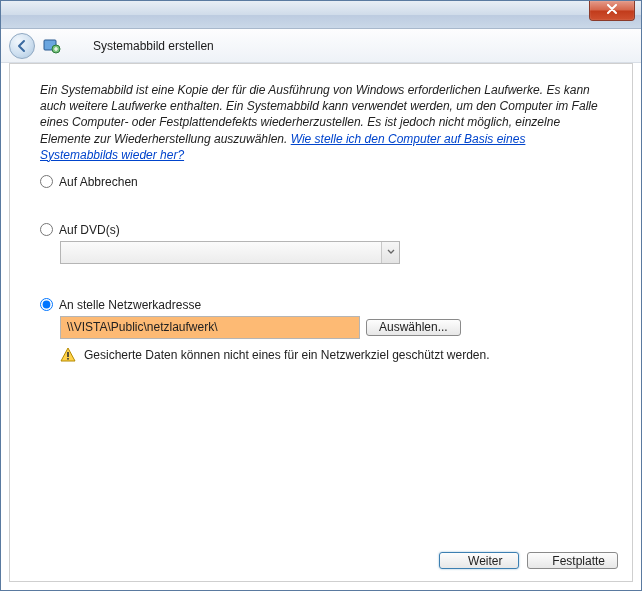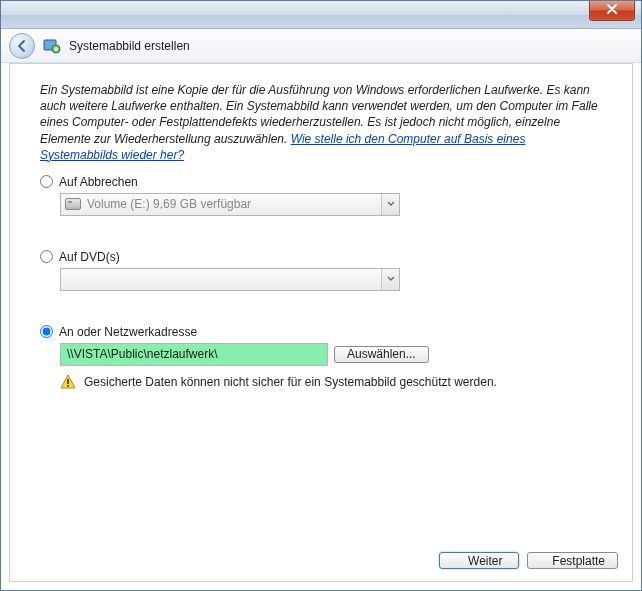--- a/index.html
+++ b/index.html
@@ -59,20 +59,21 @@
     cursor: pointer;
   }
   .back-btn svg { display:block; }
   .app-icon {
     width: 18px; height: 18px;
     display:flex; align-items:center; justify-content:center;
   }
   .header-title {
     color: #1a1a1a;
     font-size: 12px;
+    margin-left: 24px;
   }
   .content {
     position: absolute;
     top: 62px; left: 8px; right: 8px; bottom: 8px;
     background: #fff;
     border: 1px solid #cfcfcf;
     padding: 18px 30px 14px 30px;
   }
   .heading {
     color: #003399;
@@ -132,24 +133,24 @@
   }
   .drive-icon::after{
     content:"";position:absolute;left:2px;top:2px;width:4px;height:2px;background:#6a6;border-radius:1px;
   }
   .net-row {
     display:flex;
     gap:6px;
     align-items:center;
   }
   .textbox {
-    width: 268px;
+    width: 300px;
     height: 23px;
     border: 1px solid #b5b5b5;
-    background: #86efac;
+    background: #fdba74;
     padding: 0 6px;
     font-family: inherit;
     font-size: 12px;
     color: #222;
   }
   .btn {
     height: 17px;
     padding: 0 12px;
     border: 1px solid #8a8a8a;
     background: linear-gradient(to bottom,#fdfdfd,#e7e7e7);
@@ -213,31 +214,20 @@
 
   <div class="desc">
     <span>Ein Systemabbild ist eine Kopie der für die Ausführung von Windows erforderlichen Laufwerke. Es kann auch weitere Laufwerke enthalten. Ein Systemabbild kann verwendet werden, um den Computer im Falle eines Computer- oder Festplattendefekts wiederherzustellen. Es ist jedoch nicht möglich, einzelne Elemente zur Wiederherstellung auszuwählen. </span><a class="link">Wie stelle ich den Computer auf Basis eines Systemabbilds wieder her?</a>
   </div>
 
   <div class="option-group">
     <label class="radio-row">
       <input type="radio" name="target" style="">
       <span>Auf Abbrechen</span>
     </label>
-    <div class="indented">
-      <div class="combo disabled">
-        <span class="drive-icon"></span>
-        <span>Volume (E:)  9,69 GB verfügbar</span>
-        <span class="chev">
-          <svg width="8" height="6" viewBox="0 0 8 6">
-              <path d="M1 1 L4 4 L7 1" fill="none" stroke="#666" stroke-width="1.3"></path>
-            </svg>
-        </span>
-      </div>
-    </div>
   </div>
 
   <div class="option-group">
     <label class="radio-row">
       <input type="radio" name="target" style="">
       <span>Auf DVD(s)</span>
     </label>
     <div class="indented">
       <div class="combo disabled">
         <span></span>
@@ -246,33 +236,33 @@
               <path d="M1 1 L4 4 L7 1" fill="none" stroke="#666" stroke-width="1.3"></path>
             </svg>
         </span>
       </div>
     </div>
   </div>
 
   <div class="option-group last">
     <label class="radio-row">
       <input type="radio" name="target" checked="" style="">
-      <span>An oder Netzwerkadresse</span>
+      <span>An stelle Netzwerkadresse</span>
     </label>
     <div class="indented net-row">
       <input class="textbox" type="text" value="\\VISTA\Public\netzlaufwerk\" style="">
       <button class="btn">Auswählen...</button>
     </div>
     <div class="warning-row">
       <svg class="warn-icon" viewBox="0 0 16 16">
         <path d="M8 1 L15 14 L1 14 Z" fill="#ffd24a" stroke="#b58a00" stroke-width="1"></path>
         <rect x="7.2" y="5" width="1.6" height="5" fill="#333"></rect>
         <rect x="7.2" y="11" width="1.6" height="1.6" fill="#333"></rect>
       </svg>
-      <span>Gesicherte Daten können nicht sicher für ein Systemabbild geschützt werden.</span>
+      <span>Gesicherte Daten können nicht eines für ein Netzwerkziel geschützt werden.</span>
     </div>
   </div>
 
   <div class="footer">
     <button class="btn default">Weiter</button>
     <button class="btn">Festplatte</button>
   </div>
 </div>
 
 </body></html>

